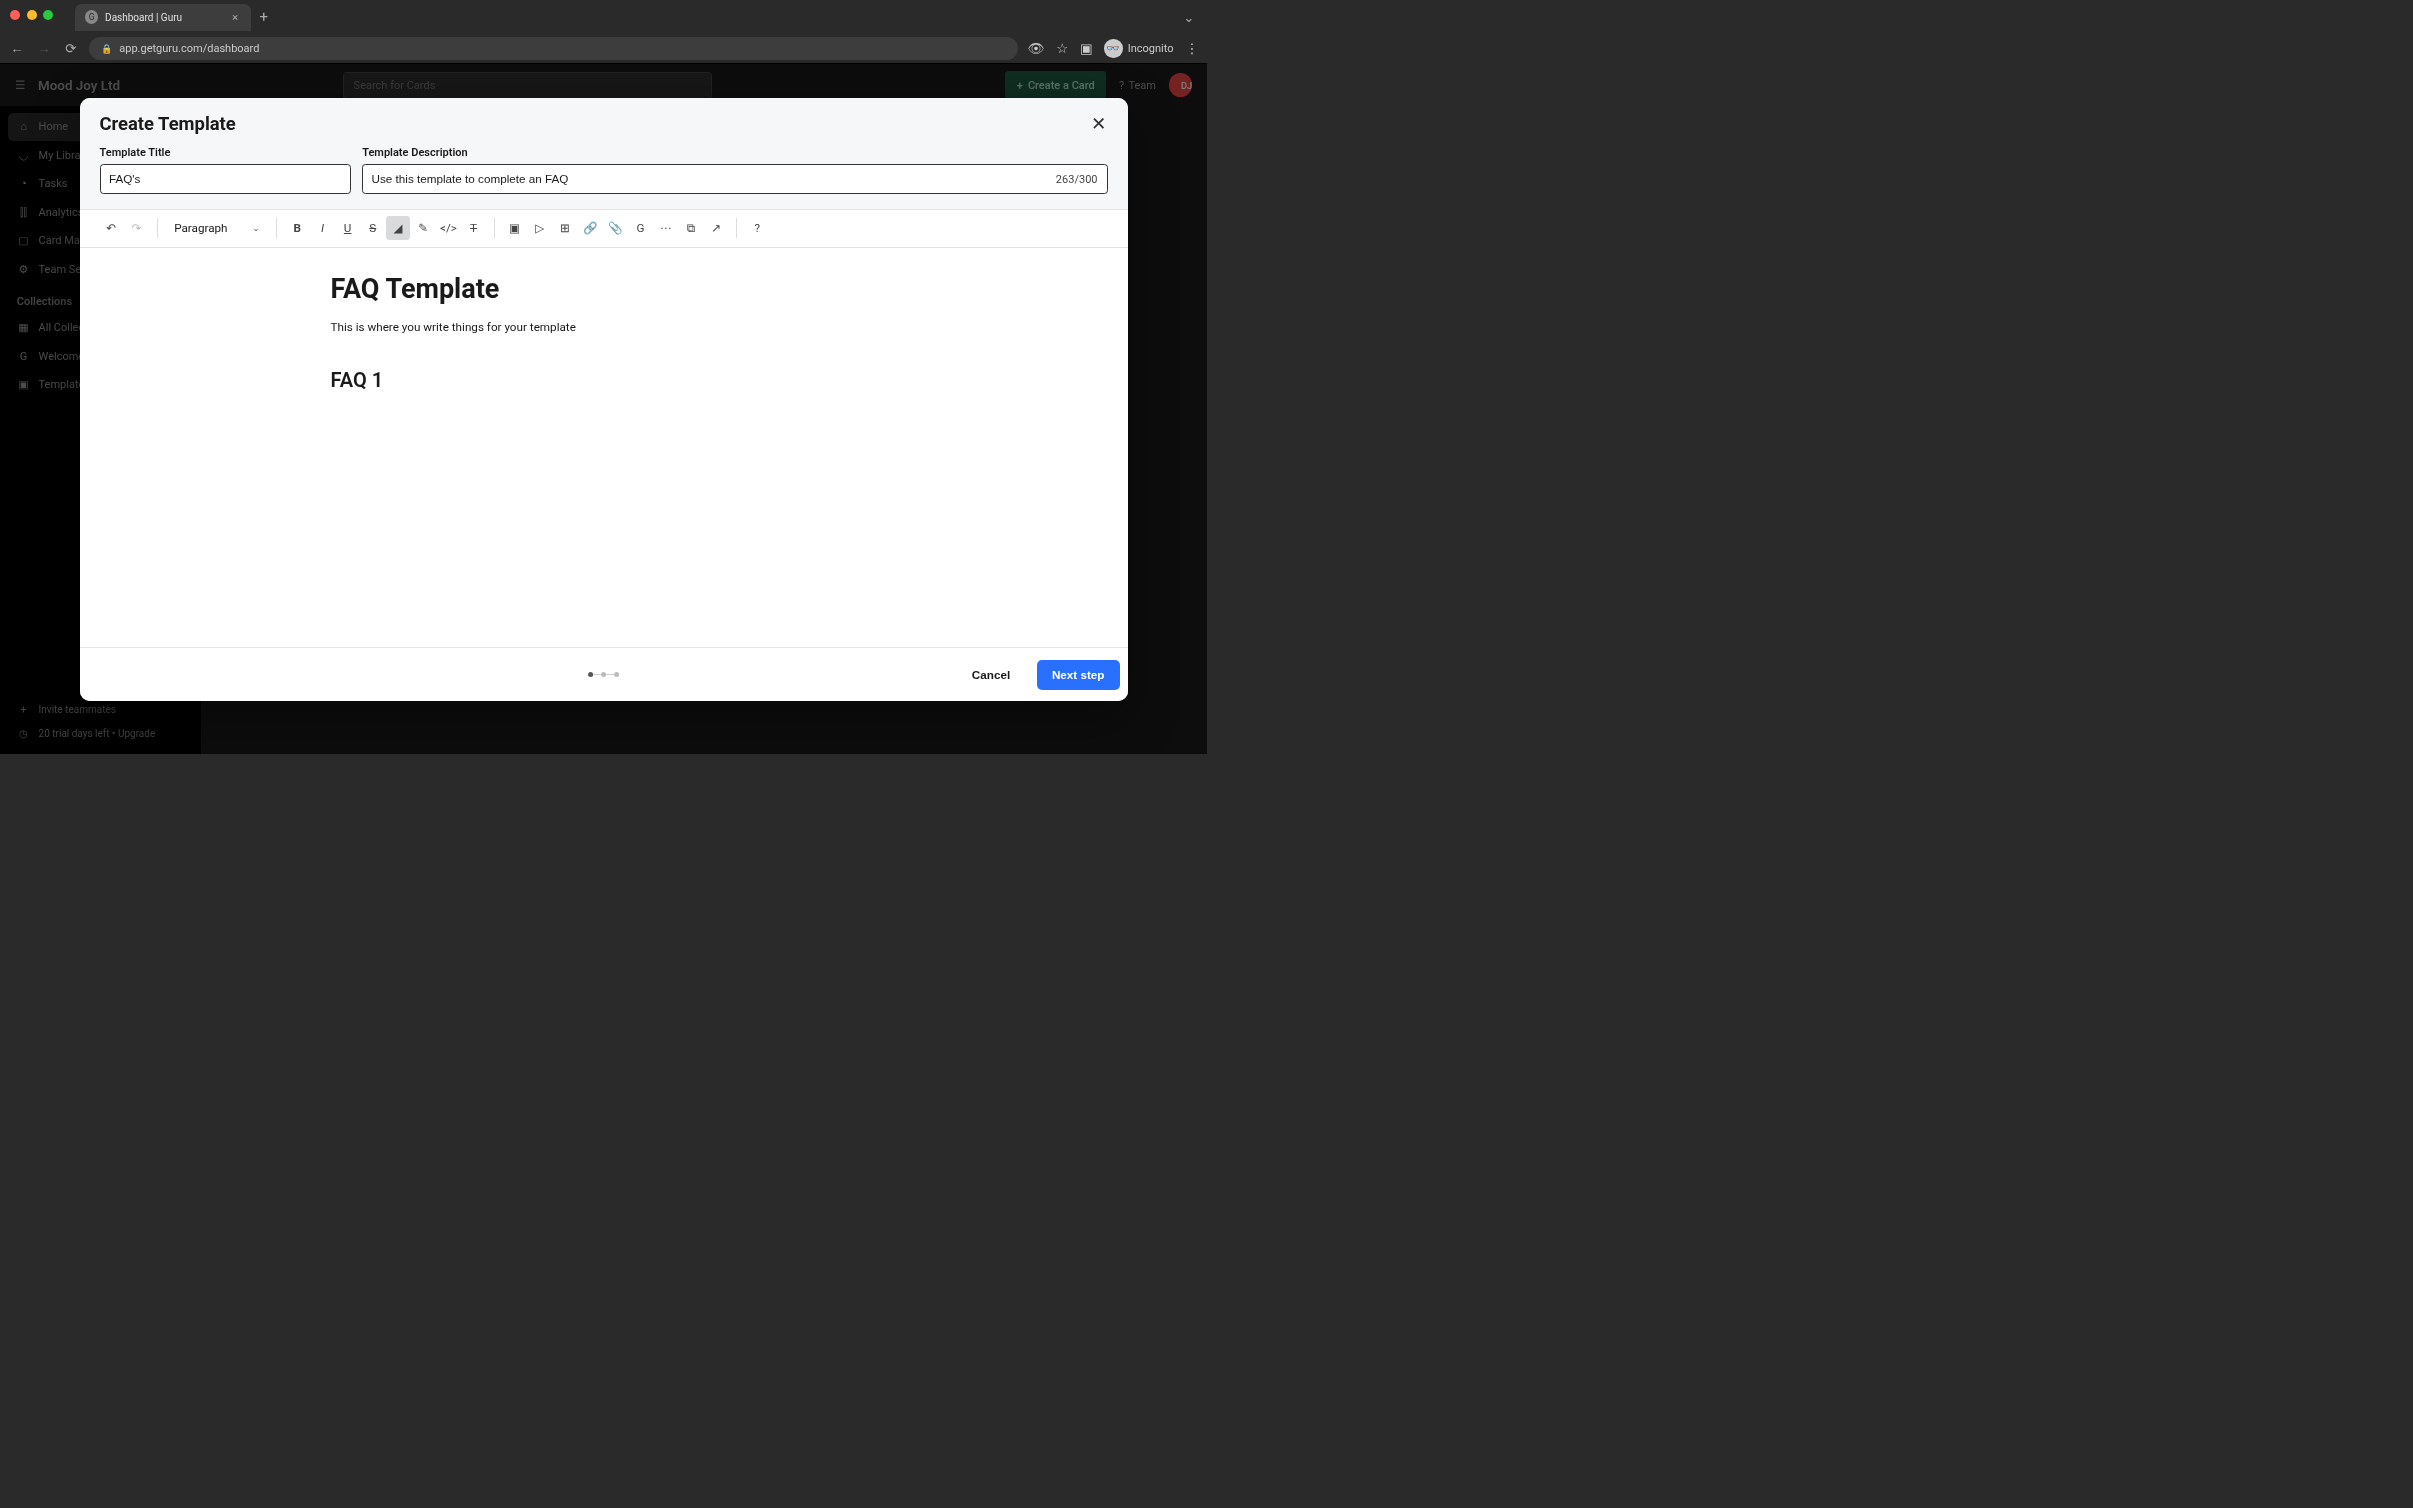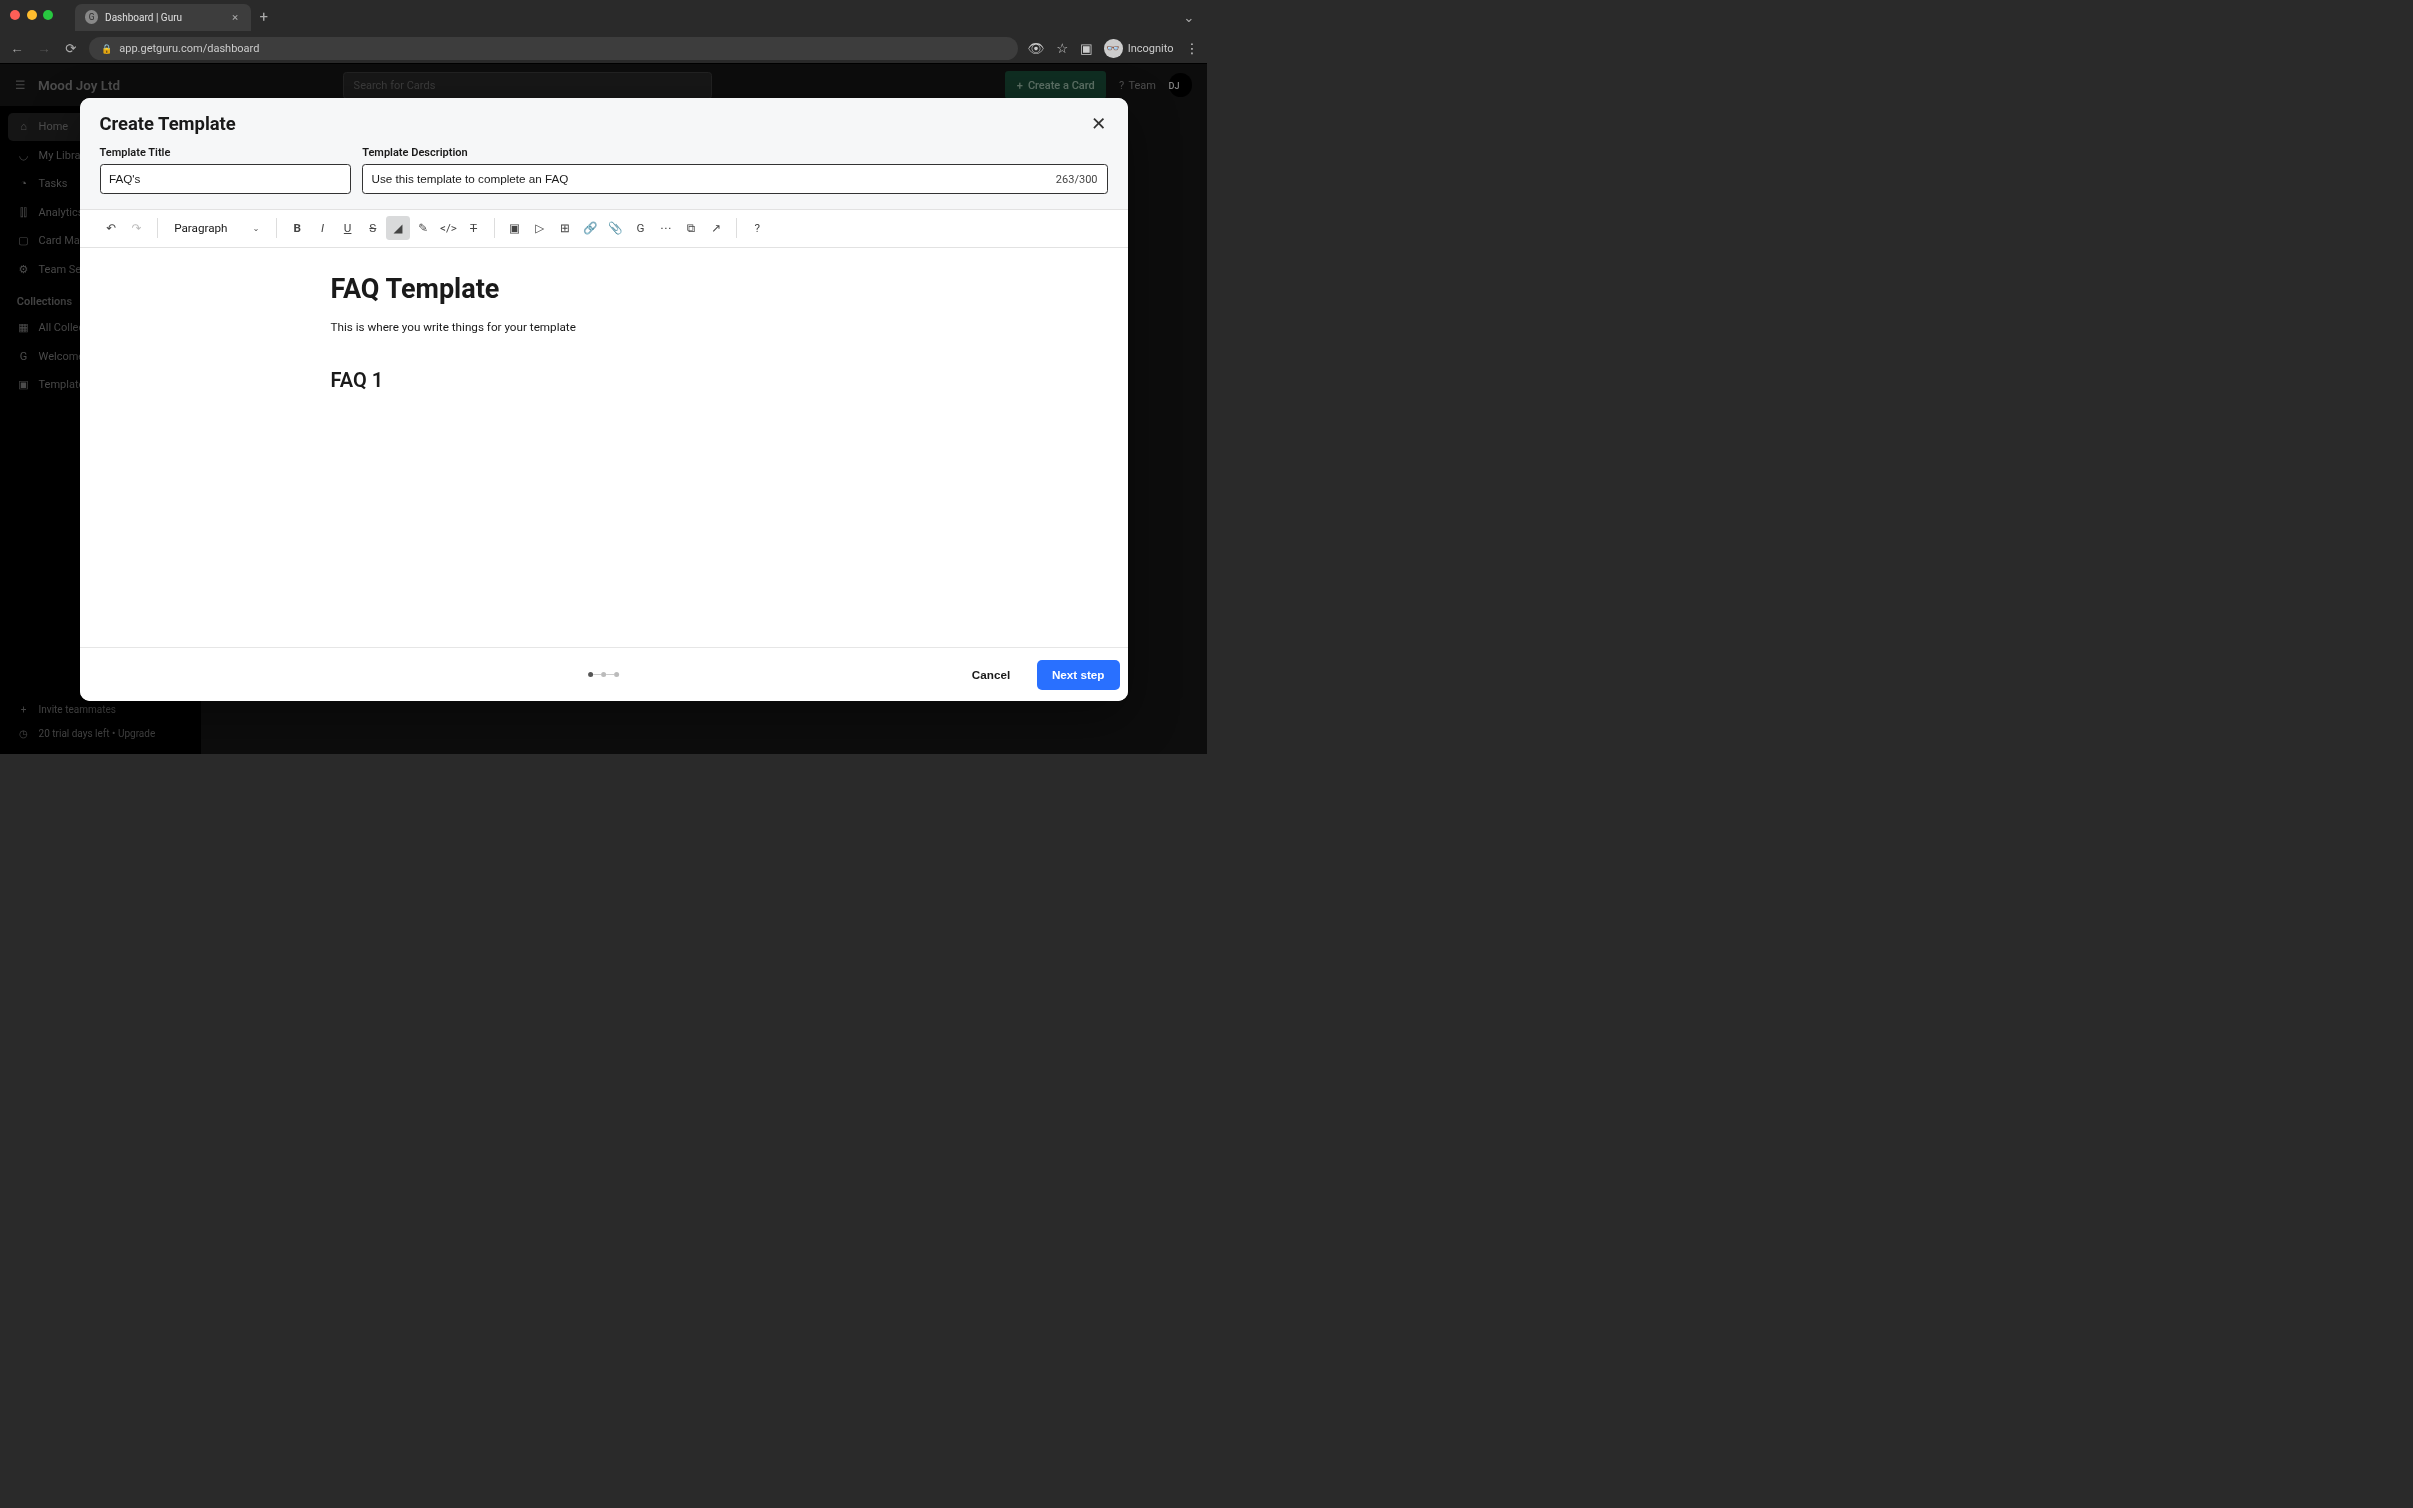--- a/index.html
+++ b/index.html
@@ -59,22 +59,22 @@
     }
     .hamburger { cursor: pointer; }
     .company-name { color: #999; font-weight: 600; font-size: 13.4px; }
     .search-box { margin-left: 210px; width: 369px; height: 27px; background: #2e2e2e;
       border-radius: 3.4px; display: flex; align-items: center; padding: 0 10px; color: #777; font-size: 11px;
       border: 0.8px solid #444; }
     .create-card-btn { margin-left: auto; background: #1f5a42; color: #b8e0ca; height: 28.5px;
       padding: 0 11.7px; border-radius: 3.4px; display: flex; align-items: center; gap: 5px; font-size: 11px;
       font-weight: 500; }
     .help-link { display: flex; align-items: center; gap: 4.2px; color: #999; font-size: 11px; }
-    .avatar { width: 23.5px; height: 23.5px; background: #000000; border-radius: 50%;
-      display: flex; align-items: center; justify-content: flex-start; color: #fff; font-size: 9.2px; font-weight: 500; }
+    .avatar { width: 23.5px; height: 23.5px; background: #ef4444; border-radius: 50%;
+      display: flex; align-items: center; justify-content: flex-end; color: #fff; font-size: 9.2px; font-weight: 500; }
 
     
     .sidebar {
       position: absolute; left: 0; top: 42px; width: 201px; bottom: 0; background: #000;
       padding: 6.7px 8.4px; color: #999; font-size: 11px;
     }
     .sidebar-item {
       display: flex; align-items: center; gap: 8.4px; height: 28.5px; padding: 0 8.4px;
       border-radius: 5px; cursor: pointer;
     }

